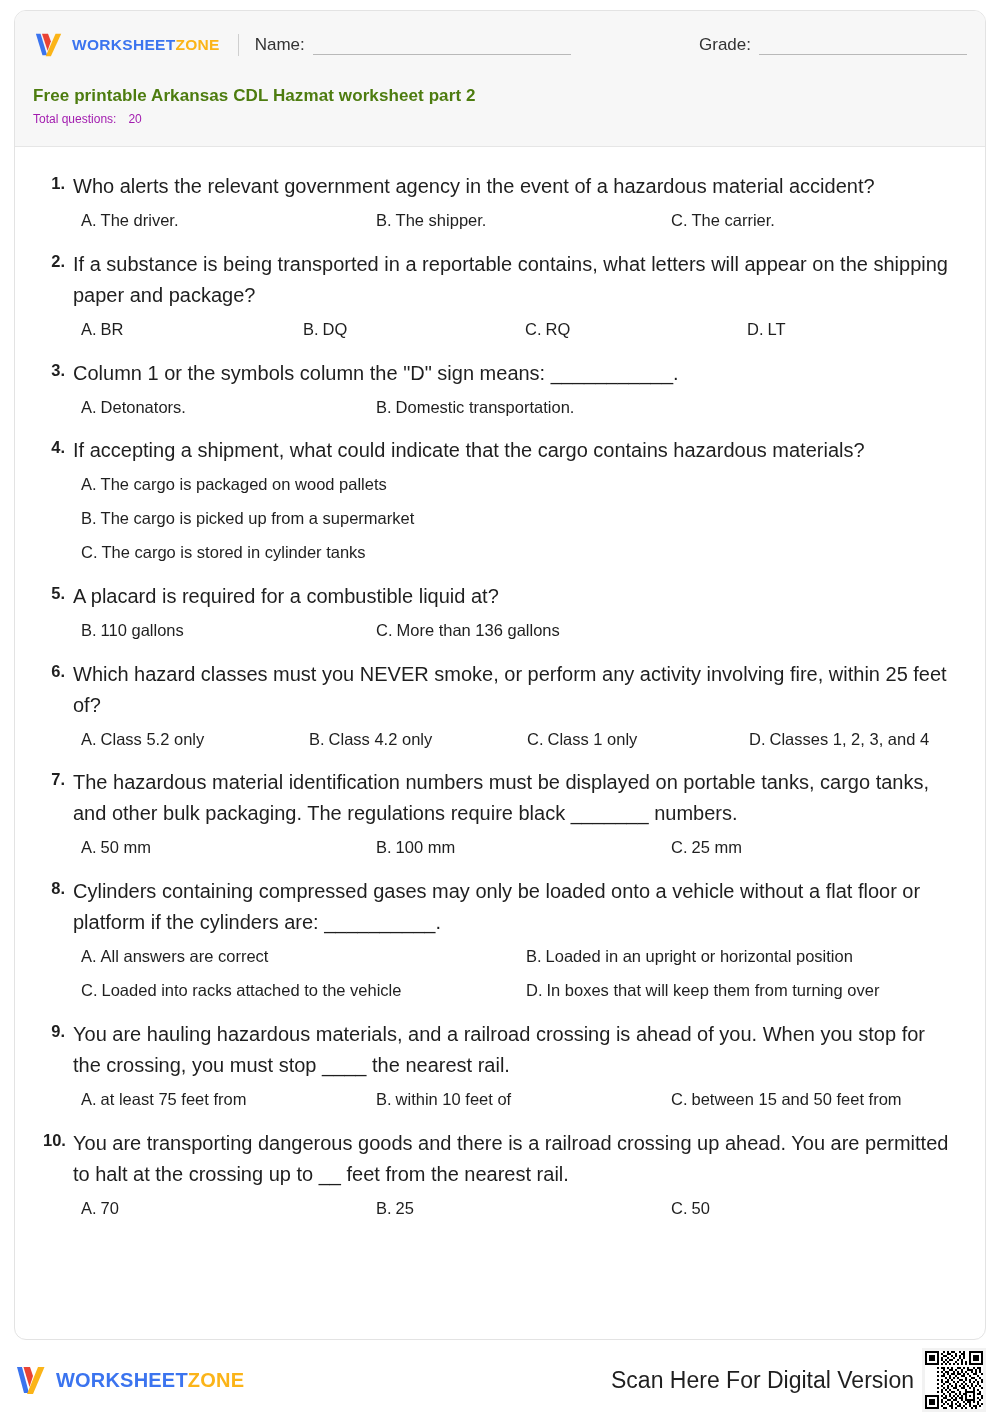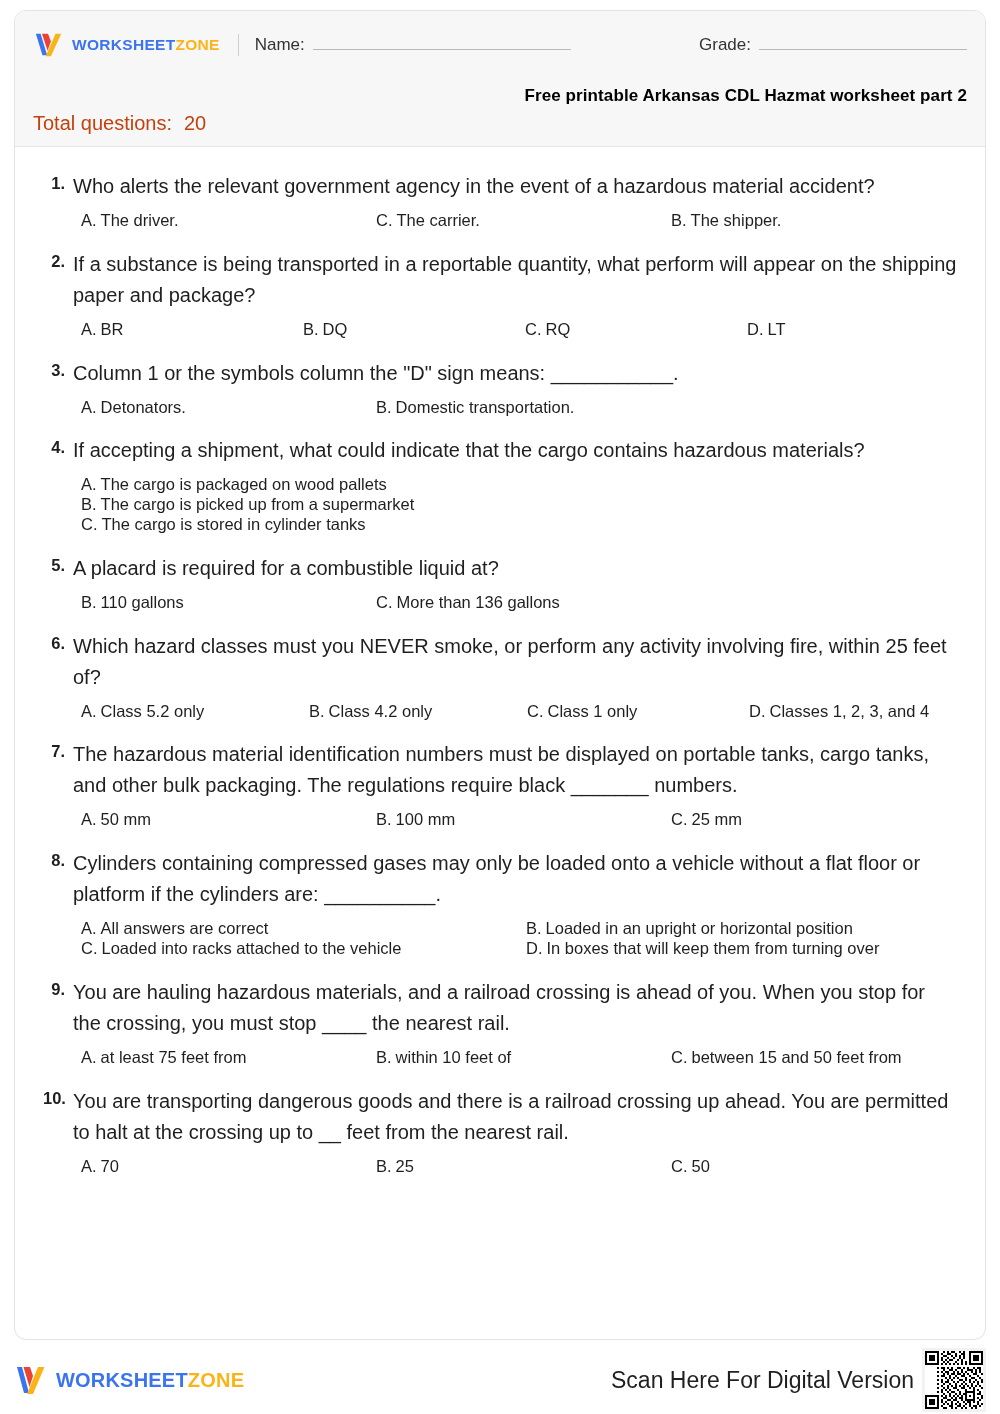--- a/index.html
+++ b/index.html
@@ -64,21 +64,21 @@
   .logo-divider {
     width: 1px;
     height: 22px;
     background: #cfcfcf;
     margin: 0 16px 0 18px;
     flex: 0 0 auto;
   }
 
   .field {
     display: flex;
-    align-items: flex-start;
+    align-items: flex-end;
     flex: 0 0 auto;
   }
   .field-label {
     font-size: 17px;
     color: #333333;
     white-space: nowrap;
   }
   .rule {
     border-bottom: 1px solid #b9b9b9;
     margin-left: 8px;
@@ -86,28 +86,27 @@
   }
   .rule-name  { width: 258px; }
   .rule-grade { width: 208px; }
 
   .spacer-flex { flex: 1 1 auto; }
 
   .header-title {
     margin-top: 23px;
     font-size: 17px;
     font-weight: 700;
-    color: #000000;
+    color: #4d7c0f;
     letter-spacing: 0.1px;
-    text-align: right;
   }
   .header-sub {
     margin-top: 6px;
-    font-size: 20px;
-    color: #c2410c;
+    font-size: 12px;
+    color: #a21caf;
   }
   .header-sub .count { margin-left: 12px; }
 
   
   .body {
     padding: 24px 28px 0 28px;
   }
 
   .question {
     margin-bottom: 18px;
@@ -133,20 +132,21 @@
     flex: 1 1 auto;
     font-size: 20px;
     line-height: 1.55;
     color: #1f1f1f;
   }
 
   .options {
     margin-top: 9px;
     padding-left: 38px;
     display: grid;
+    row-gap: 14px;
   }
   .options.cols-3 { grid-template-columns: 295px 295px 1fr; }
   .options.cols-4 { grid-template-columns: 222px 222px 222px 1fr; }
   .options.cols-4w { grid-template-columns: 228px 218px 222px 1fr; }
   .options.cols-2 { grid-template-columns: 445px 1fr; }
   .options.cols-1 { grid-template-columns: 1fr; }
 
   .option {
     font-size: 16.5px;
     line-height: 1.2;
@@ -234,28 +234,28 @@
   </div>
 
   <div class="body" id="questions-root">
       <div class="question">
         <div class="q-line">
           <div class="q-num">1.</div>
           <div class="q-text">Who alerts the relevant government agency in the event of a hazardous material accident?</div>
         </div>
         <div class="options cols-3">
           <div class="option"><span class="opt-letter">A.</span><span>The driver.</span></div>
+          <div class="option"><span class="opt-letter">B.</span><span>The shipper.</span></div>
           <div class="option"><span class="opt-letter">C.</span><span>The carrier.</span></div>
-          <div class="option"><span class="opt-letter">B.</span><span>The shipper.</span></div>
         </div>
       </div>
       <div class="question">
         <div class="q-line">
           <div class="q-num">2.</div>
-          <div class="q-text">If a substance is being transported in a reportable quantity, what perform will appear on the shipping paper and package?</div>
+          <div class="q-text">If a substance is being transported in a reportable contains, what letters will appear on the shipping paper and package?</div>
         </div>
         <div class="options cols-4">
           <div class="option"><span class="opt-letter">A.</span><span>BR</span></div>
           <div class="option"><span class="opt-letter">B.</span><span>DQ</span></div>
           <div class="option"><span class="opt-letter">C.</span><span>RQ</span></div>
           <div class="option"><span class="opt-letter">D.</span><span>LT</span></div>
         </div>
       </div>
       <div class="question">
         <div class="q-line">

